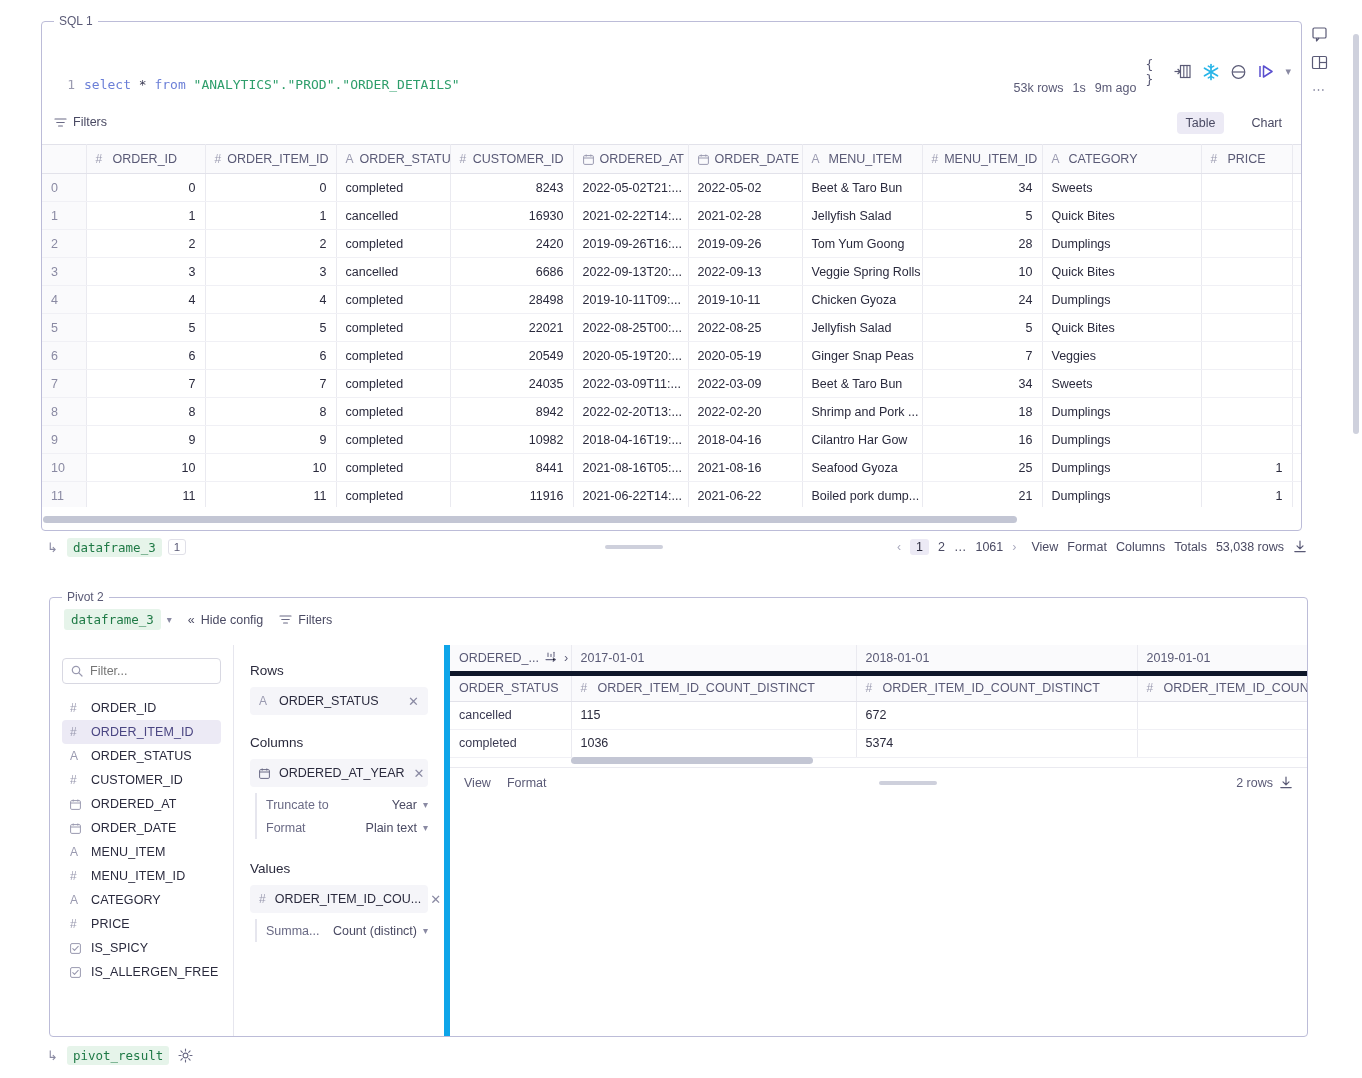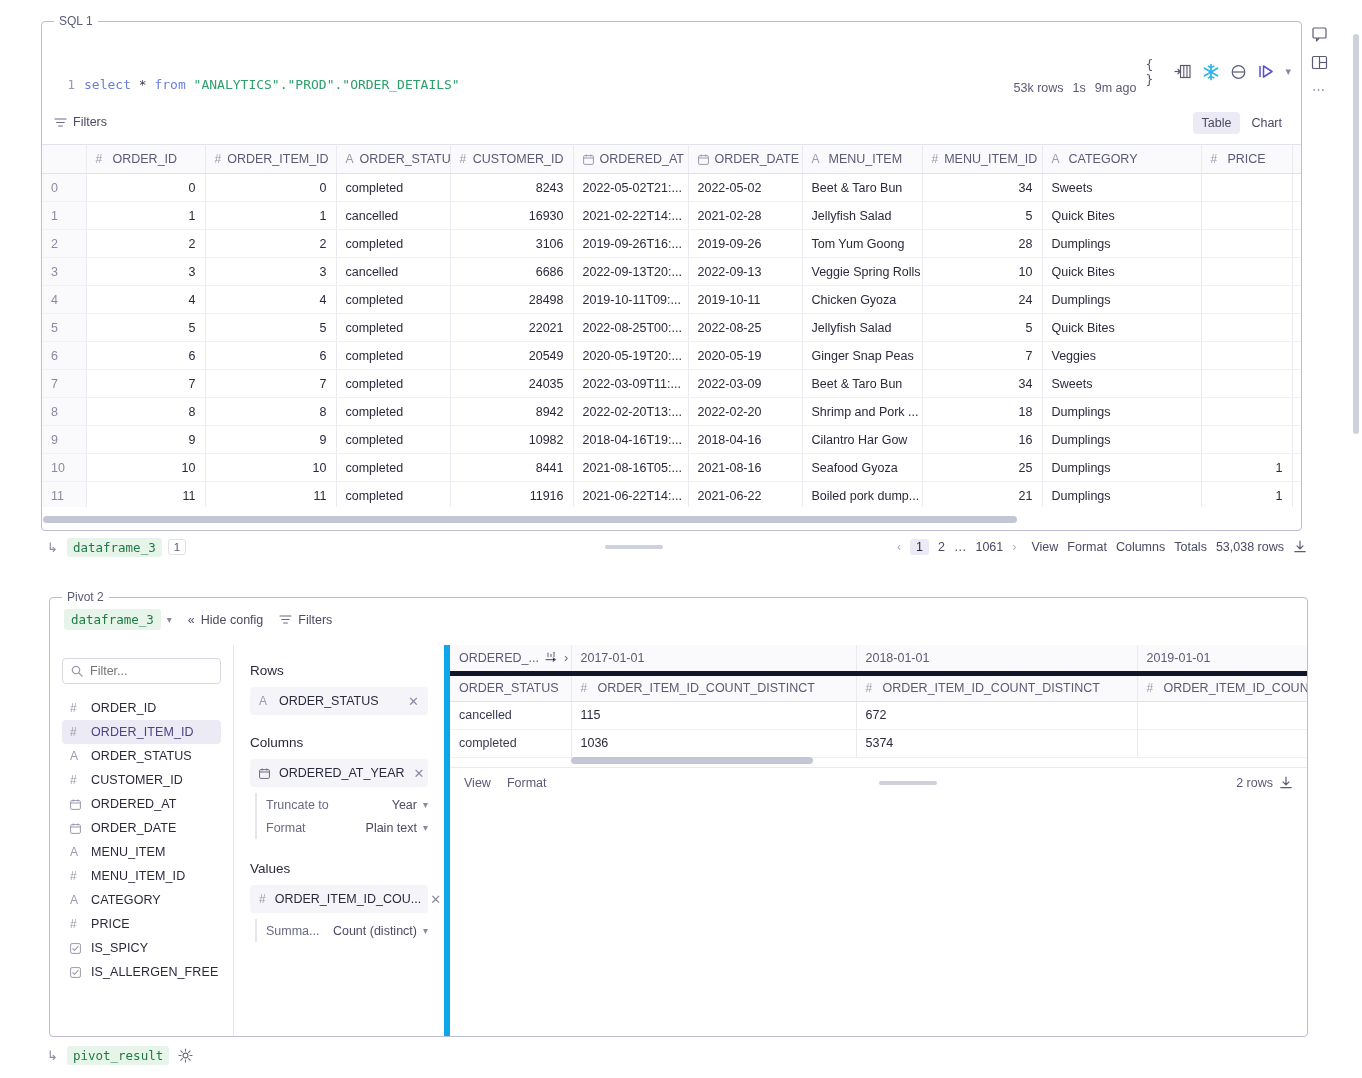--- a/index.html
+++ b/index.html
@@ -59,21 +59,21 @@
   .filters-bar {
     position: absolute; top: 88px; left: 0; right: 0; height: 34px;
   }
   .filters-btn {
     position: absolute; left: 12px; top: 5px;
     display: flex; align-items: center; gap: 6px;
     font-size: 12.5px; color: #4a4a63; cursor: default;
   }
   .seg {
     position: absolute; right: 10px; top: 2px;
-    display: flex; align-items: flex-end; gap: 2px;
+    display: flex; align-items: flex-end; gap: 18px;
   }
   .seg span {
     padding: 4px 9px; border-radius: 4px; font-size: 12.5px; color: #4a4a63;
   }
   .seg span.active { background: #eceaf5; }
 
   
   .grid-wrap {
     position: absolute; top: 122px; left: 0; right: 0; bottom: 23px;
     overflow: hidden;
@@ -418,21 +418,21 @@
               <td class="num">5</td>
               <td class="txt">Quick Bites</td>
               <td class="num"></td>
               <td></td>
             </tr>
             <tr>
               <td class="rownum">2</td>
               <td class="num">2</td>
               <td class="num">2</td>
               <td class="txt">completed</td>
-              <td class="num">3106</td>
+              <td class="num">2420</td>
               <td class="txt">2019-09-26T16:...</td>
               <td class="txt">2019-09-26</td>
               <td class="txt">Tom Yum Goong</td>
               <td class="num">28</td>
               <td class="txt">Dumplings</td>
               <td class="num"></td>
               <td></td>
             </tr>
             <tr>
               <td class="rownum">3</td>

